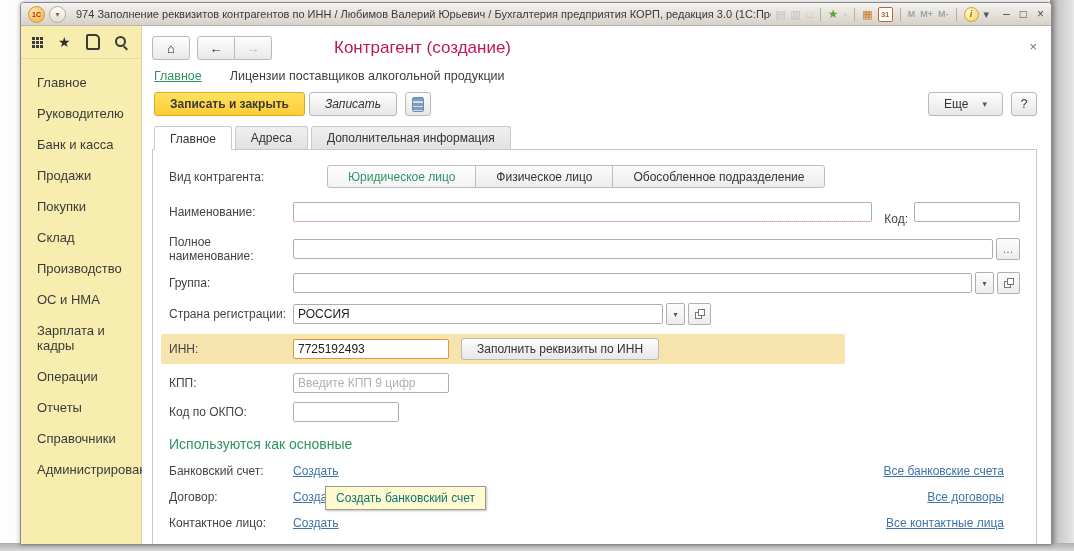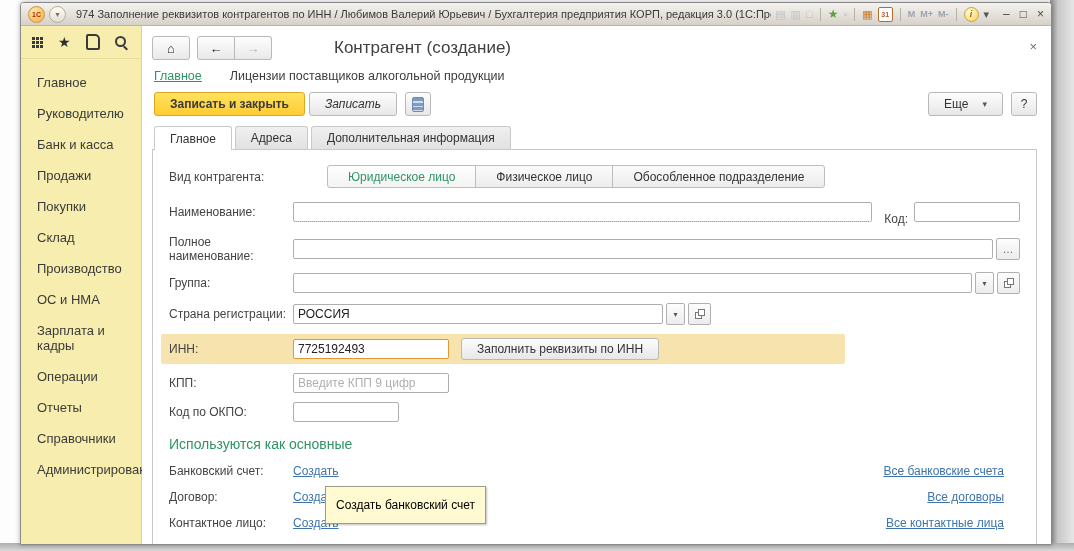--- a/index.html
+++ b/index.html
@@ -56,21 +56,21 @@
   .sb-item{font-size:13px;color:#3b3b3b;padding:8px 0 8px 16px;cursor:default;}
   
   .main{flex:1;position:relative;background:#fff;padding:0 14px 0 10px;min-width:0;}
   .form-header{display:flex;align-items:center;margin-top:10px;}
   .nav-btn{height:22px;min-width:36px;border:1px solid #b9b9b9;border-radius:3px;
        background:linear-gradient(#fdfdfd,#e9e9e9);display:flex;align-items:center;
        justify-content:center;font-size:13px;color:#222;}
   .nav-pair{display:flex;margin-left:7px;}
   .nav-pair .nav-btn:first-child{border-radius:3px 0 0 3px;}
   .nav-pair .nav-btn:last-child{border-left:none;border-radius:0 3px 3px 0;color:#b8b8b8;}
-  .form-title{font-size:17px;color:#404040;margin-left:62px;}
+  .form-title{font-size:17px;color:#be185d;margin-left:62px;}
   .form-close{position:absolute;right:14px;top:14px;font-size:13px;color:#6f6f6f;line-height:1;}
   .nav-links{display:flex;gap:28px;margin:9px 0 9px 2px;font-size:12.5px;align-items:center;}
   .link-green{color:#2e9464;text-decoration:underline;}
   .nav-section{color:#3c3c3c;}
   .command-bar{display:flex;align-items:center;margin:2px 0 10px 2px;}
   .btn{height:24px;padding:0 15px;border:1px solid #b9b9b9;border-radius:3px;
        background:linear-gradient(#fdfdfd,#e7e7e7);font-size:12px;color:#333;
        display:inline-flex;align-items:center;box-sizing:border-box;}
   .btn-primary{background:linear-gradient(#ffe25e,#fc3);border-color:#d9a924;font-weight:bold;color:#3a3a3a;}
   .btn-save{margin-left:4px;font-style:italic;}
@@ -118,21 +118,21 @@
   .inn-row{background:#f7e3ae;width:668px;padding:4px 8px;margin-left:-8px;border-radius:2px;}
   .inp-inn{width:146px;border:1px solid #dd9a33;}
   .inn-btn{margin-left:12px;height:22px;}
   .inp-kpp{width:146px;}
   .inp-okpo{width:96px;}
   .sec-head{font-size:14px;color:#2e9464;margin:14px 0 2px;}
   .link-row{display:flex;align-items:center;margin:12px 0;position:relative;}
   .link-blue{font-size:12px;color:#3e74a9;text-decoration:underline;}
   .right-link{margin-left:auto;margin-right:16px;}
   .tooltip{position:absolute;left:156px;top:-4px;background:#fffad1;border:1px solid #9d9d85;
-       padding:11px 10px;font-size:12px;color:#000000;white-space:nowrap;z-index:5;
+       padding:4px 10px;font-size:12px;color:#0f766e;white-space:nowrap;z-index:5;
        box-shadow:1px 1px 2px rgba(0,0,0,.25);}
 </style>
 </head>
 <body>
 
 <div class="right-gutter"></div>
 <div class="bottom-gutter"></div>
 
 <div class="window">
 

